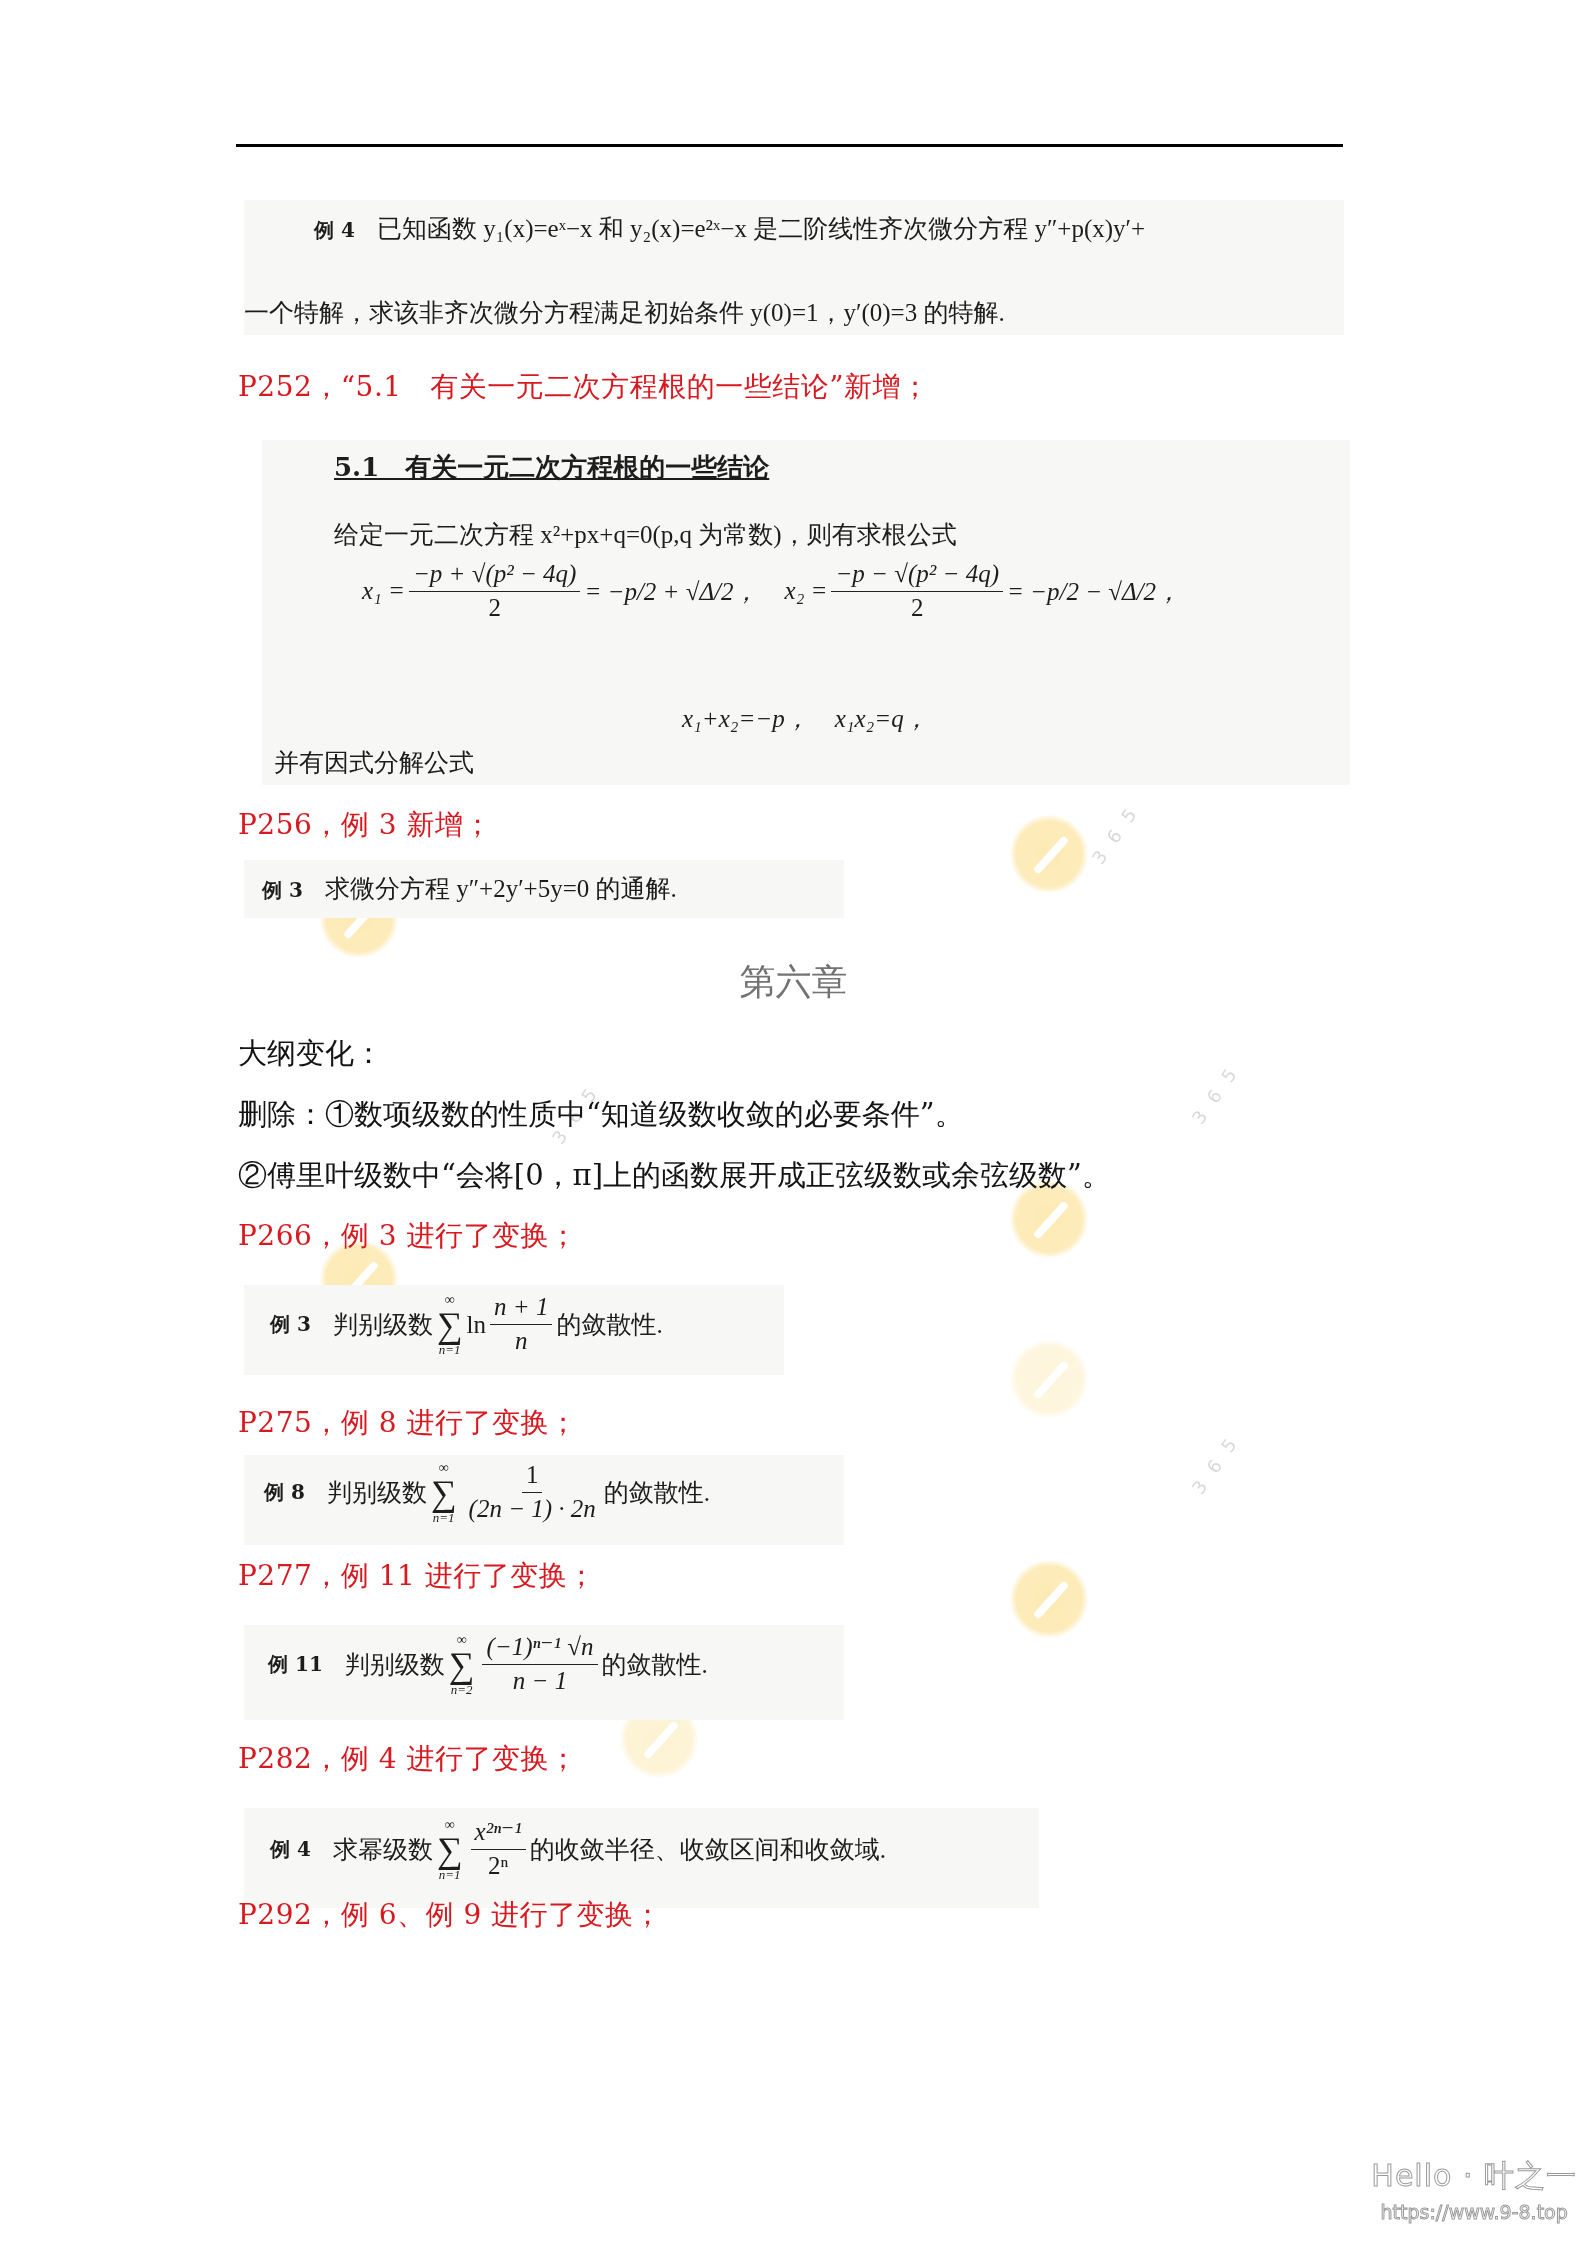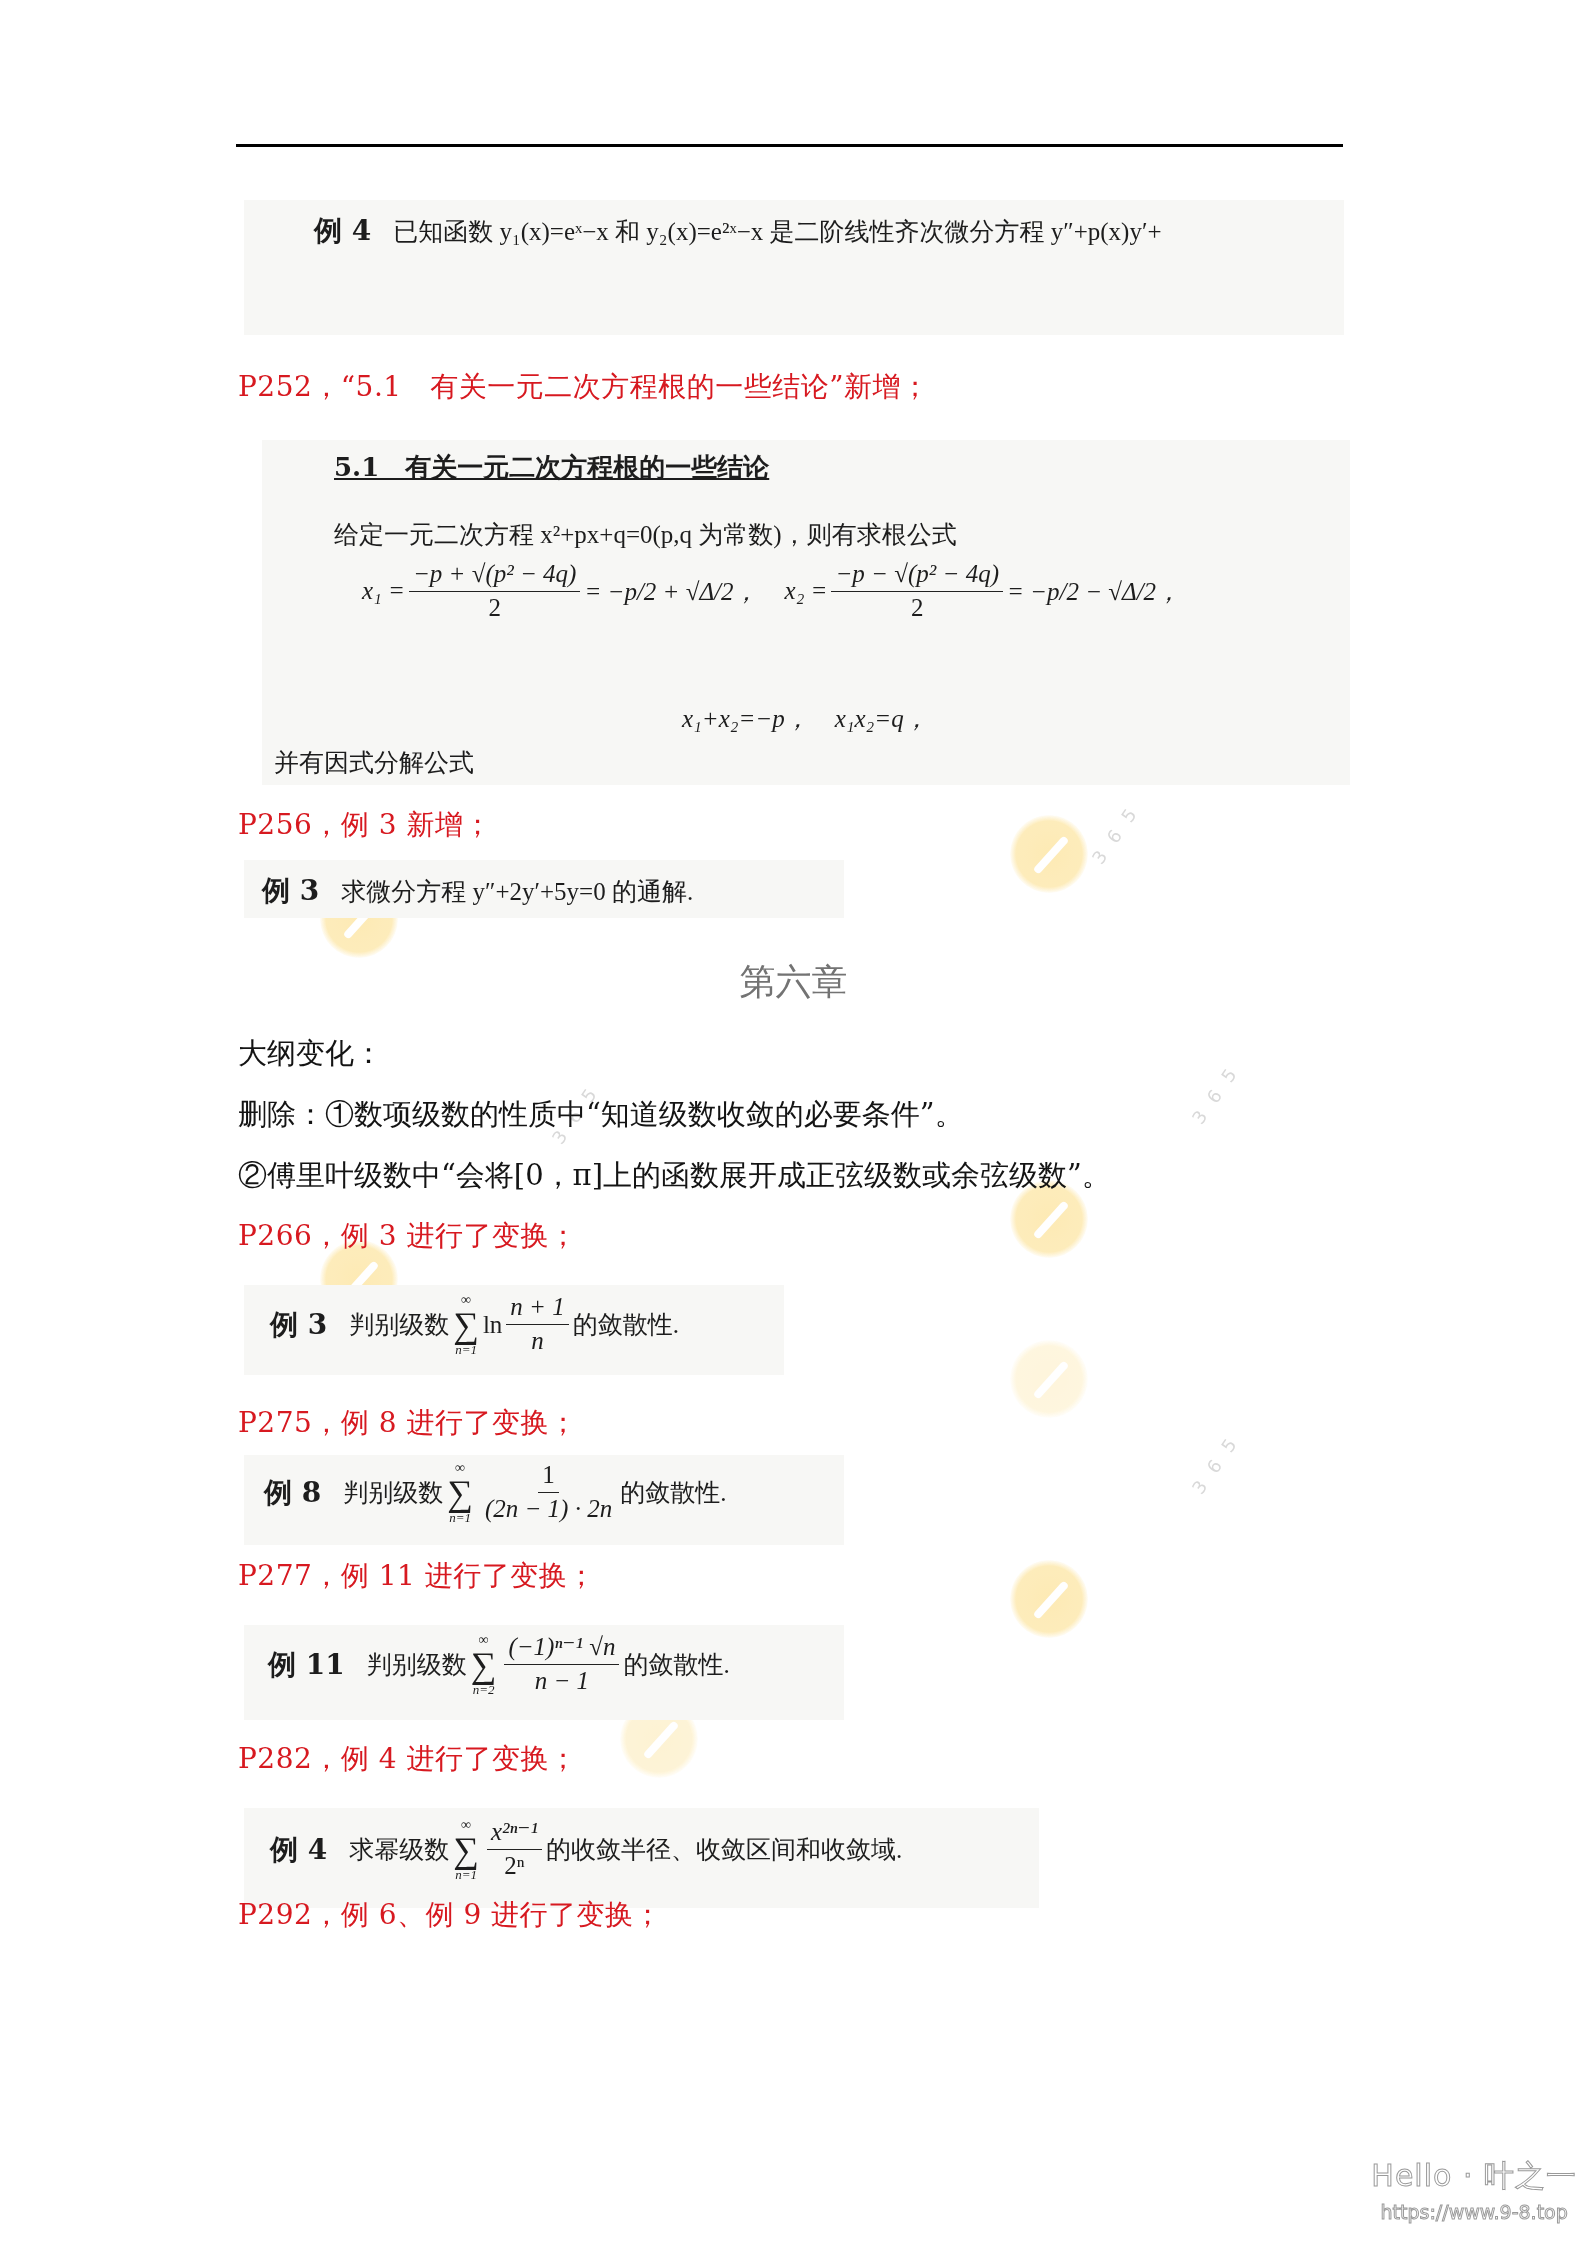--- a/index.html
+++ b/index.html
@@ -24,21 +24,21 @@
     }
 
     
     .snip {
       position: absolute; background: #f7f7f5;
       font-family: "Liberation Serif", "DejaVu Serif", serif; color: #1d1d1d;
     }
     .snip .ln { position: absolute; white-space: nowrap; font-size: 25px; }
     .bold { font-weight: bold; text-decoration: underline; }
     .it { font-style: italic; }
-    .ex-label { font-weight: bold; font-family: "DejaVu Serif", serif; font-size: 28px; margin-right: 22px; }
+    .ex-label { font-weight: bold; font-family: "DejaVu Serif", serif; font-size: 20px; margin-right: 22px; }
 
     
     .frac { display: inline-flex; flex-direction: column; align-items: center; vertical-align: middle; margin: 0 4px; }
     .frac .num { padding: 0 4px 2px 4px; border-bottom: 1.6px solid #222; line-height: 1.15; }
     .frac .den { padding: 2px 4px 0 4px; line-height: 1.15; }
     .sum { display: inline-flex; flex-direction: column; align-items: center; vertical-align: middle; margin: 0 4px; line-height: 1; }
     .sum .up { font-size: 14px; }
     .sum .sig { font-size: 36px; line-height: 1; }
     .sum .lo { font-size: 13px; font-style: italic; }
 
@@ -80,20 +80,21 @@
 <div class="wm-text" style="left:1180px; top:1450px;">365</div>
 <div class="wm-text" style="left:540px; top:1100px;">365</div>
 <div class="wm-text" style="left:560px; top:1480px;">365</div>
 
 <div class="abs header-rule"></div>
 
 <div class="snip" style="left:244px; top:200px; width:1100px; height:135px;">
   <div class="ln" style="left:70px; top:12px;">
     <span class="ex-label">例 4</span><span>已知函数 y₁(x)=eˣ−x 和 y₂(x)=e²ˣ−x 是二阶线性齐次微分方程 y″+p(x)y′+</span>
   </div>
+  <div class="ln" style="left:0px; top:96px;">一个特解，求该非齐次微分方程满足初始条件 y(0)=1，y′(0)=3 的特解.</div>
 </div>
 
 <div class="red-line" style="top:368px;">P252，“5.1　有关一元二次方程根的一些结论”新增；</div>
 
 <div class="snip" style="left:262px; top:440px; width:1088px; height:345px;">
   <div class="ln bold" style="left:72px; top:10px; font-size:26px; font-family:'DejaVu Serif',serif;">5.1　有关一元二次方程根的一些结论</div>
   <div class="ln" style="left:72px; top:78px;">给定一元二次方程 x²+px+q=0(p,q 为常数)，则有求根公式</div>
   <div class="ln" style="left:100px; top:120px; display:flex; align-items:center;">
     <span class="it">x₁ =</span>
     <span class="frac">

